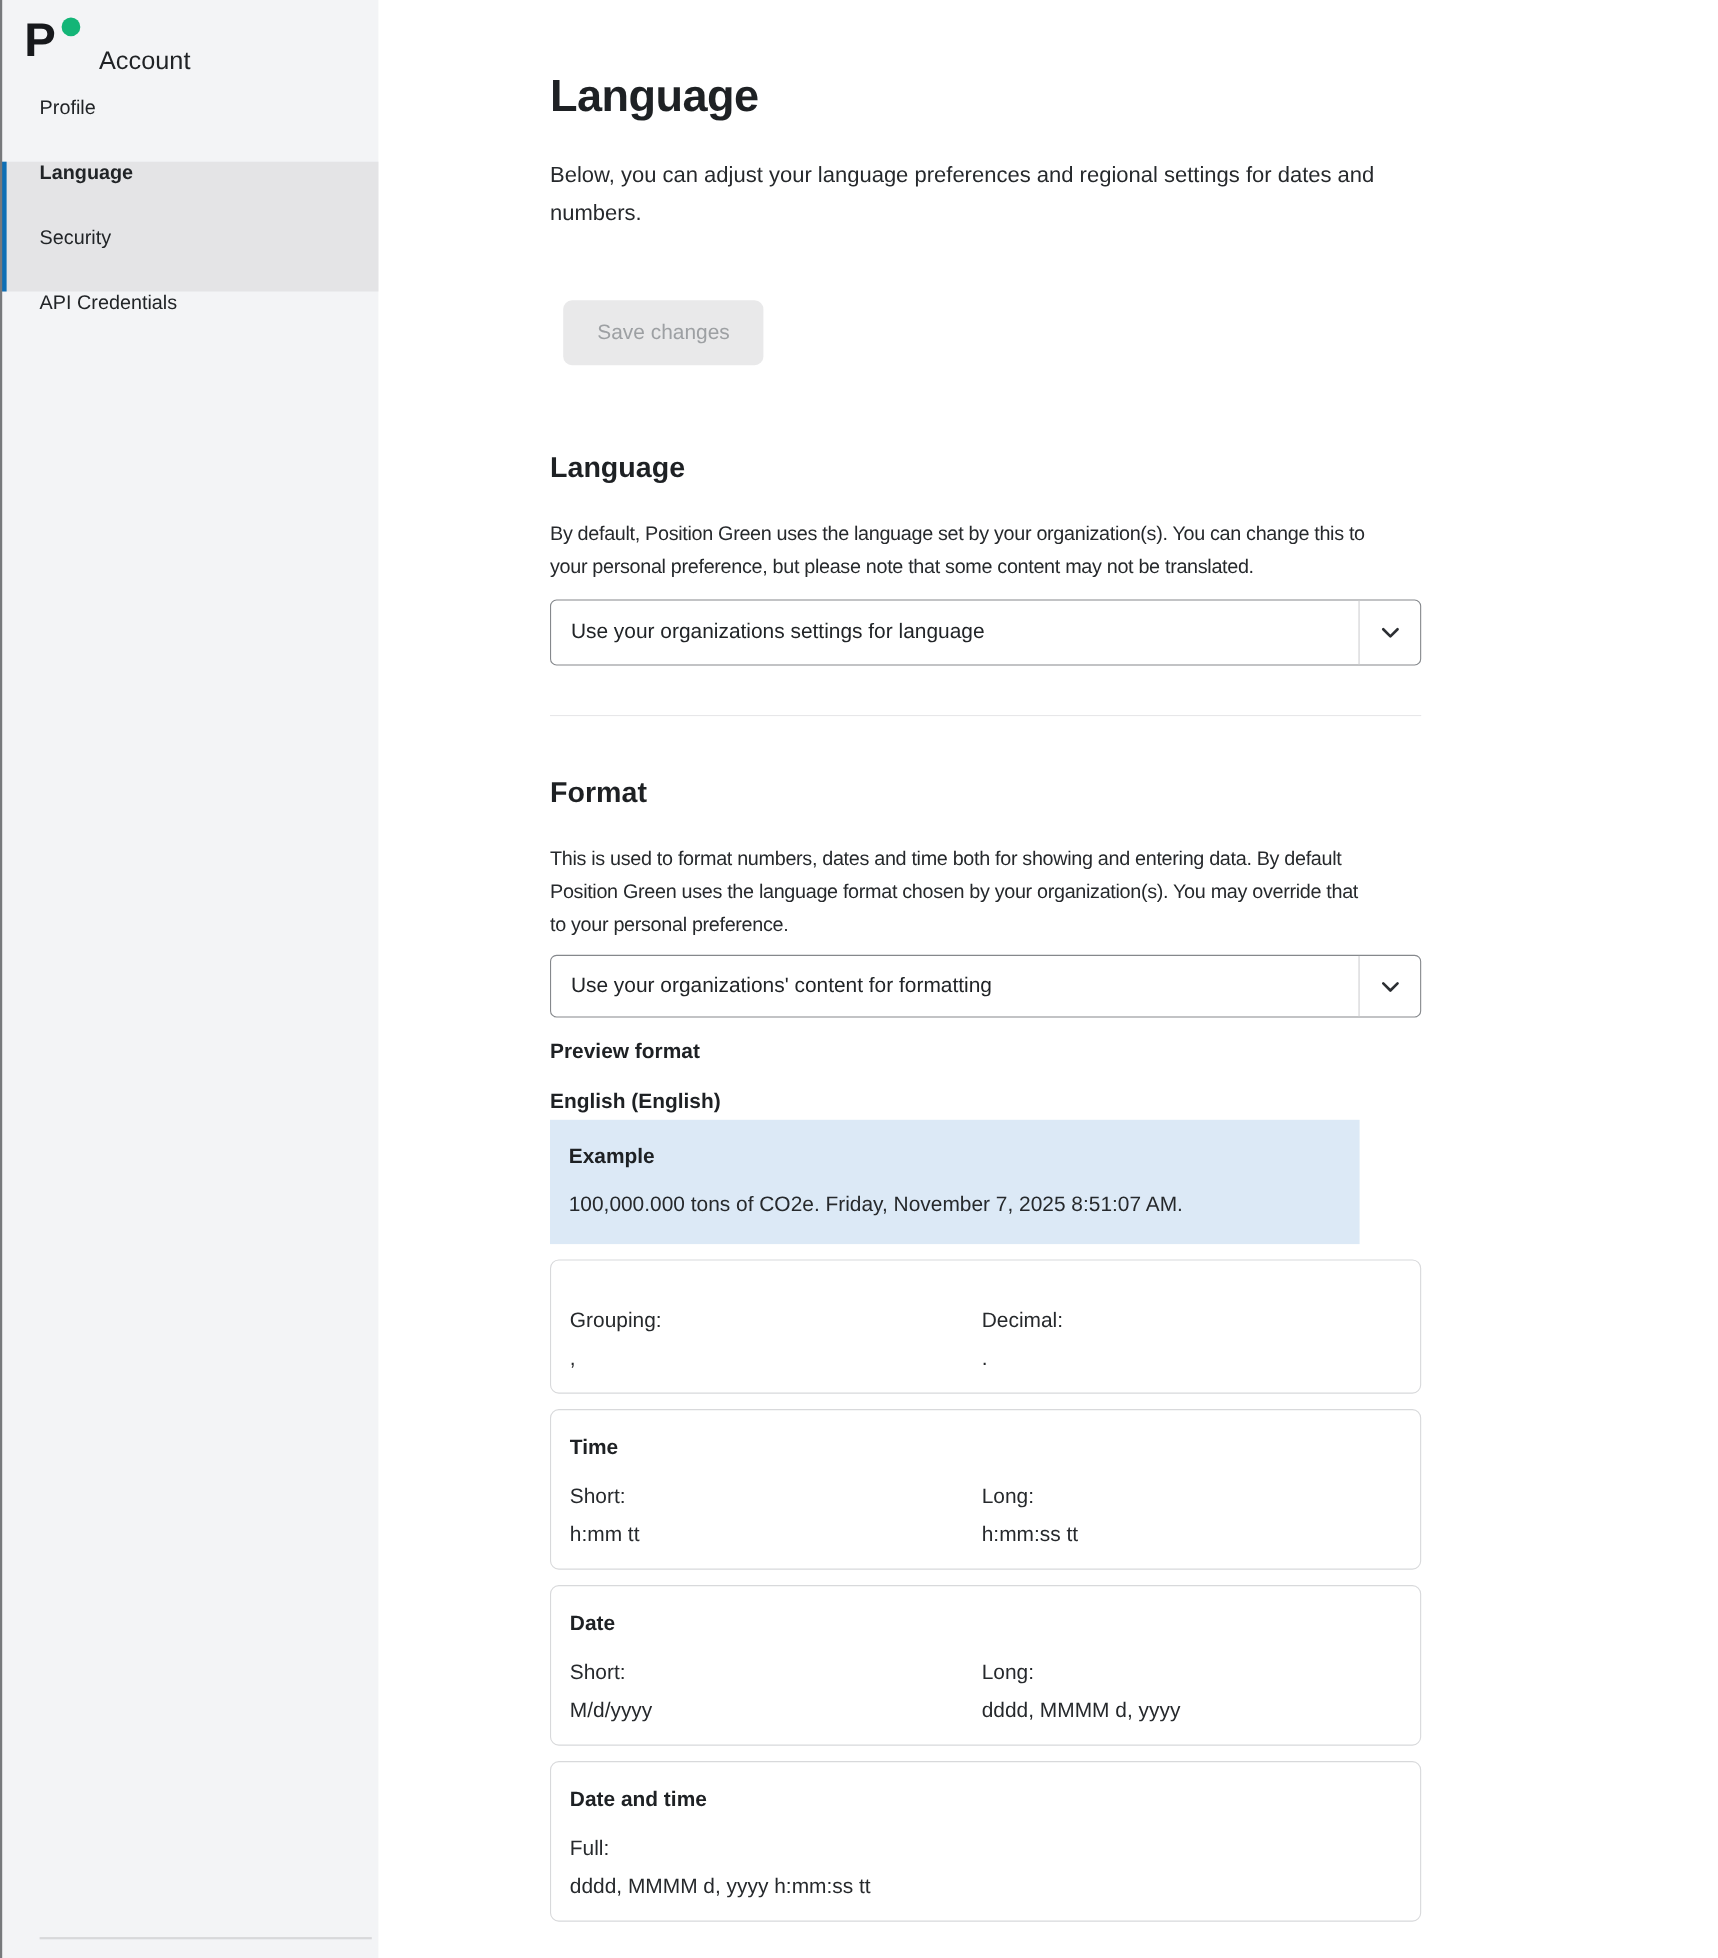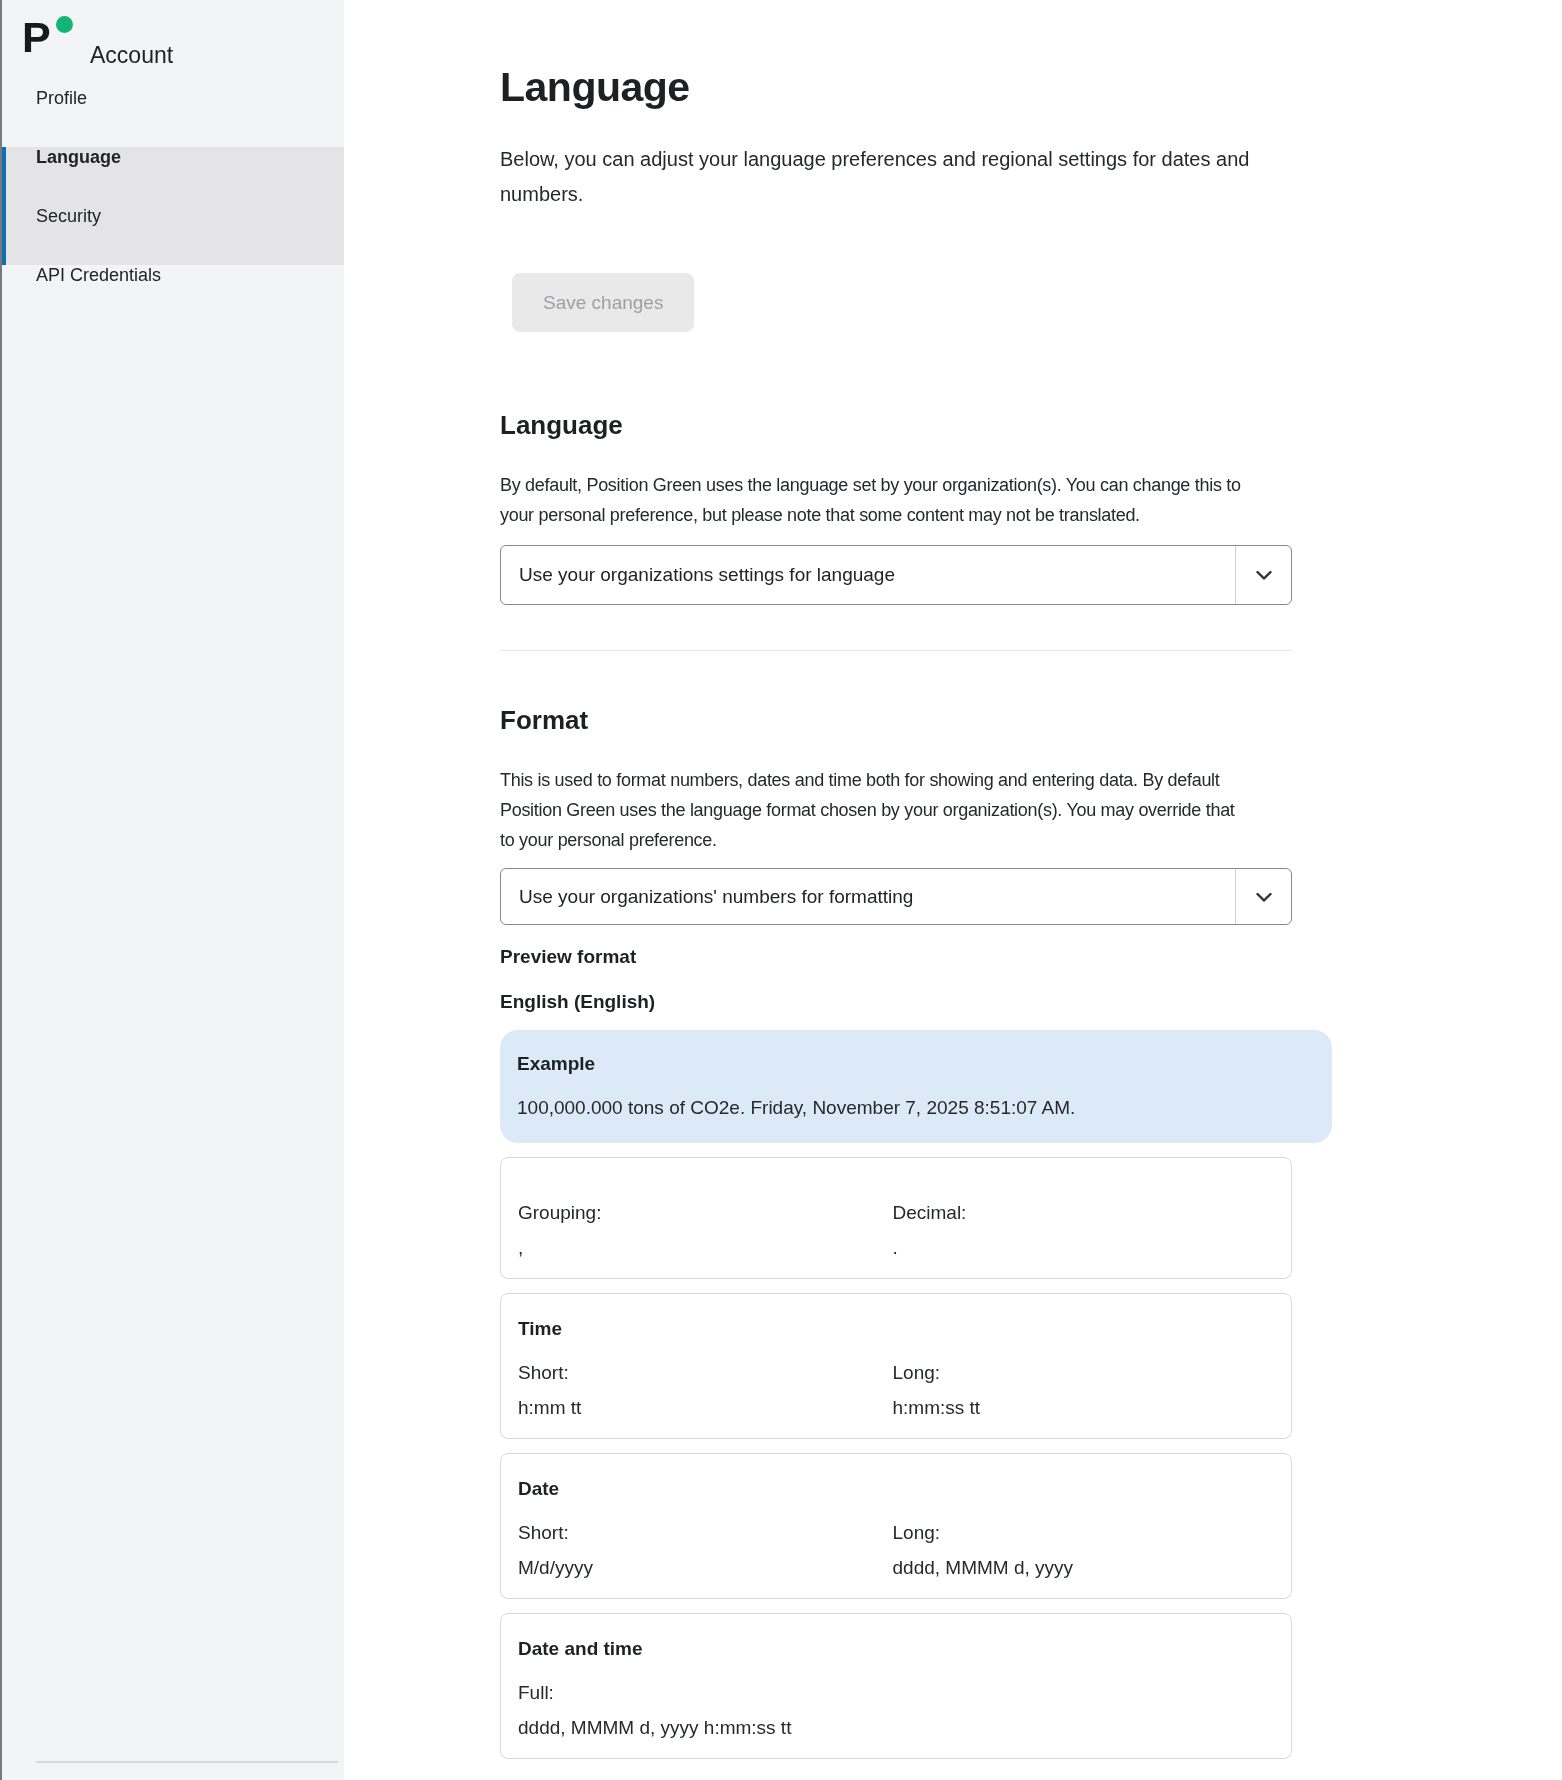--- a/index.html
+++ b/index.html
@@ -69,22 +69,22 @@
     justify-content: center; }
 
   hr.section-divider { margin: 45px 0 0 0; border: none;
     border-top: 1px solid #e7e7e9; height: 0; }
 
   .preview-label { margin-top: 20px; font-size: 19px; line-height: 24px;
     font-weight: 700; color: #1e2124; }
   .preview-lang { margin-top: 21px; font-size: 19px; line-height: 24px;
     font-weight: 700; color: #1e2124; }
 
-  .example-box { margin-top: 16px; box-sizing: border-box; width: 832px;
-    background: var(--example-bg, #dce9f6); border-radius: 18px;
+  .example-box { margin-top: 4px; box-sizing: border-box; width: 736px;
+    background: var(--example-bg, #dce9f6); border-radius: 0;
     padding: 22px 24px 23px 17px; }
   .example-title { font-size: 19px; line-height: 24px; font-weight: 700;
     color: #1e2124; }
   .example-text { margin-top: 20px; font-size: 19px; line-height: 24px;
     color: #26292c; }
 
   .format-card { margin-top: 14px; box-sizing: border-box; width: 792px;
     border: 1px solid var(--card-border, #d8d9db); border-radius: 8px;
     padding: 23px 24px 18px 17px; background: #fff; }
   .card-title { font-size: 19px; line-height: 24px; font-weight: 700;
@@ -149,21 +149,21 @@
   </div>
 
   <hr class="section-divider">
 
   <h2 class="section-heading format-heading">Format</h2>
   <p class="section-desc">This is used to format numbers, dates and time both for showing and entering data. By default
 Position Green uses the language format chosen by your organization(s). You may override that
 to your personal preference.</p>
 
   <div class="select format">
-    <span class="select-value">Use your organizations' numbers for formatting</span>
+    <span class="select-value">Use your organizations' content for formatting</span>
     <span class="select-arrow-zone">
       <svg width="24" height="24" viewBox="0 0 24 24" fill="none">
         <path d="M5.5 9 L12 15.5 L18.5 9" stroke="#2c2f33" stroke-width="2.4" stroke-linecap="round" stroke-linejoin="round"></path>
       </svg>
     </span>
   </div>
 
   <div class="preview-label">Preview format</div>
   <div class="preview-lang">English (English)</div>
 

